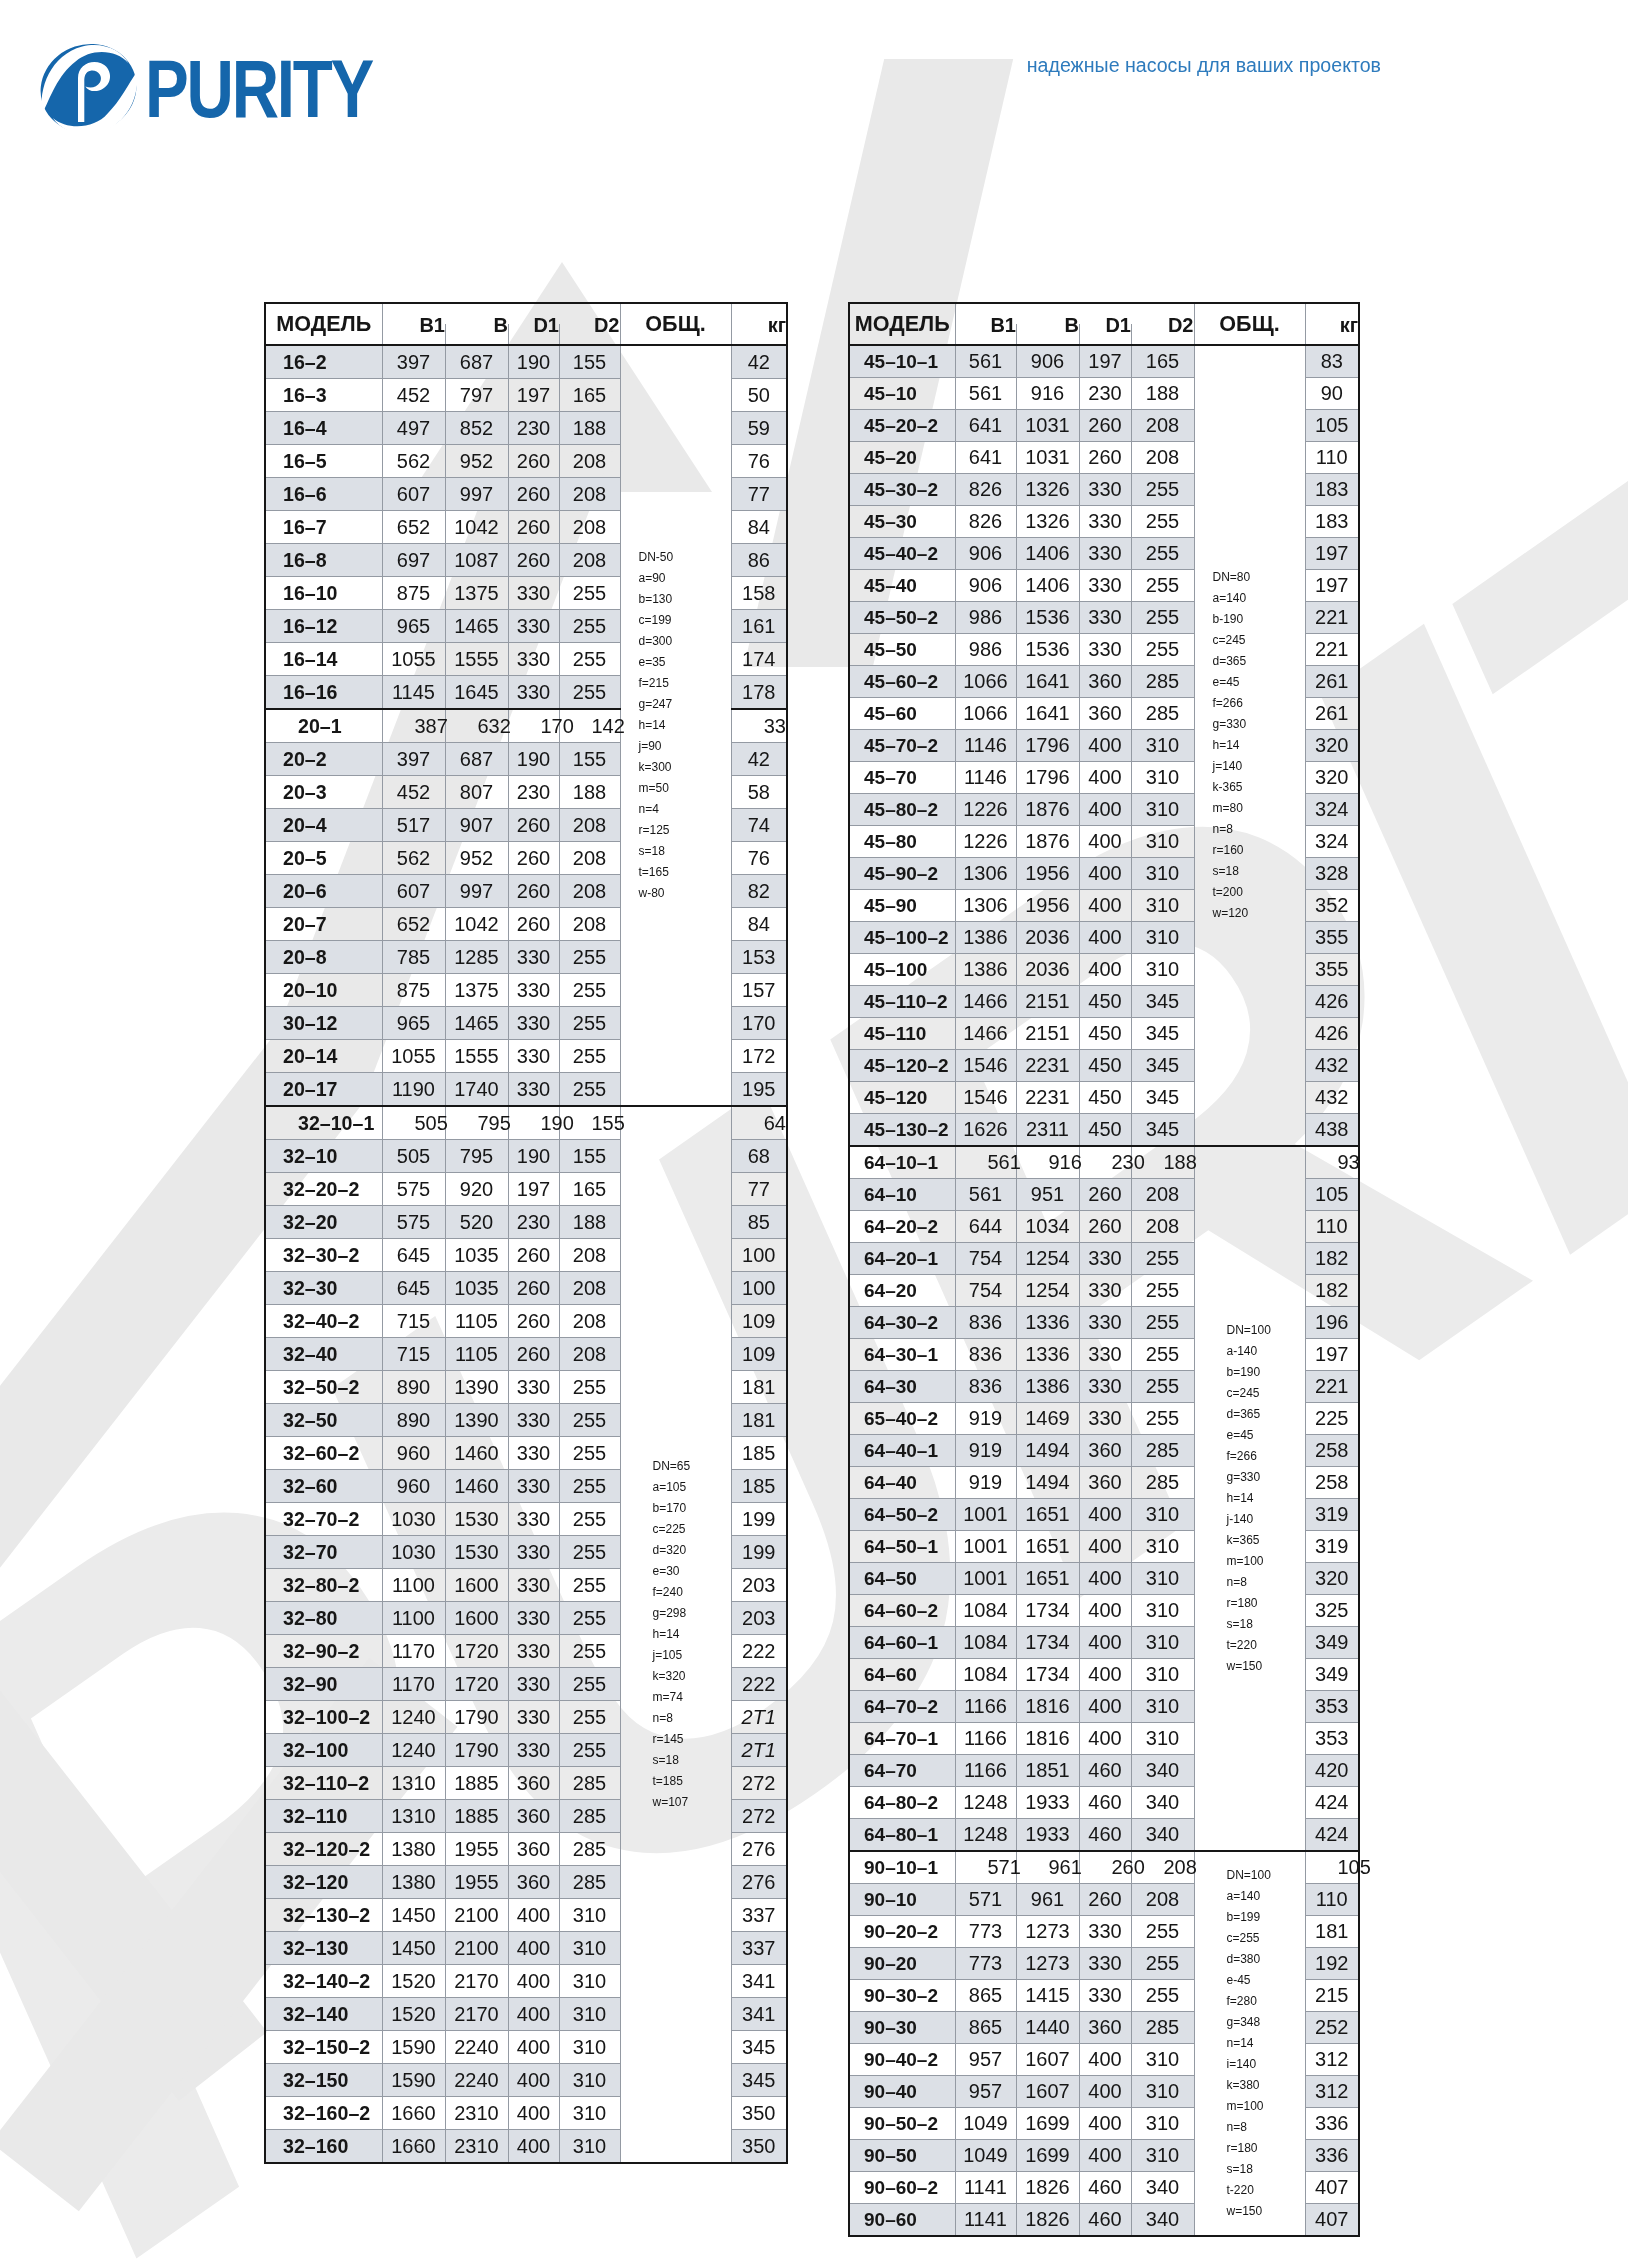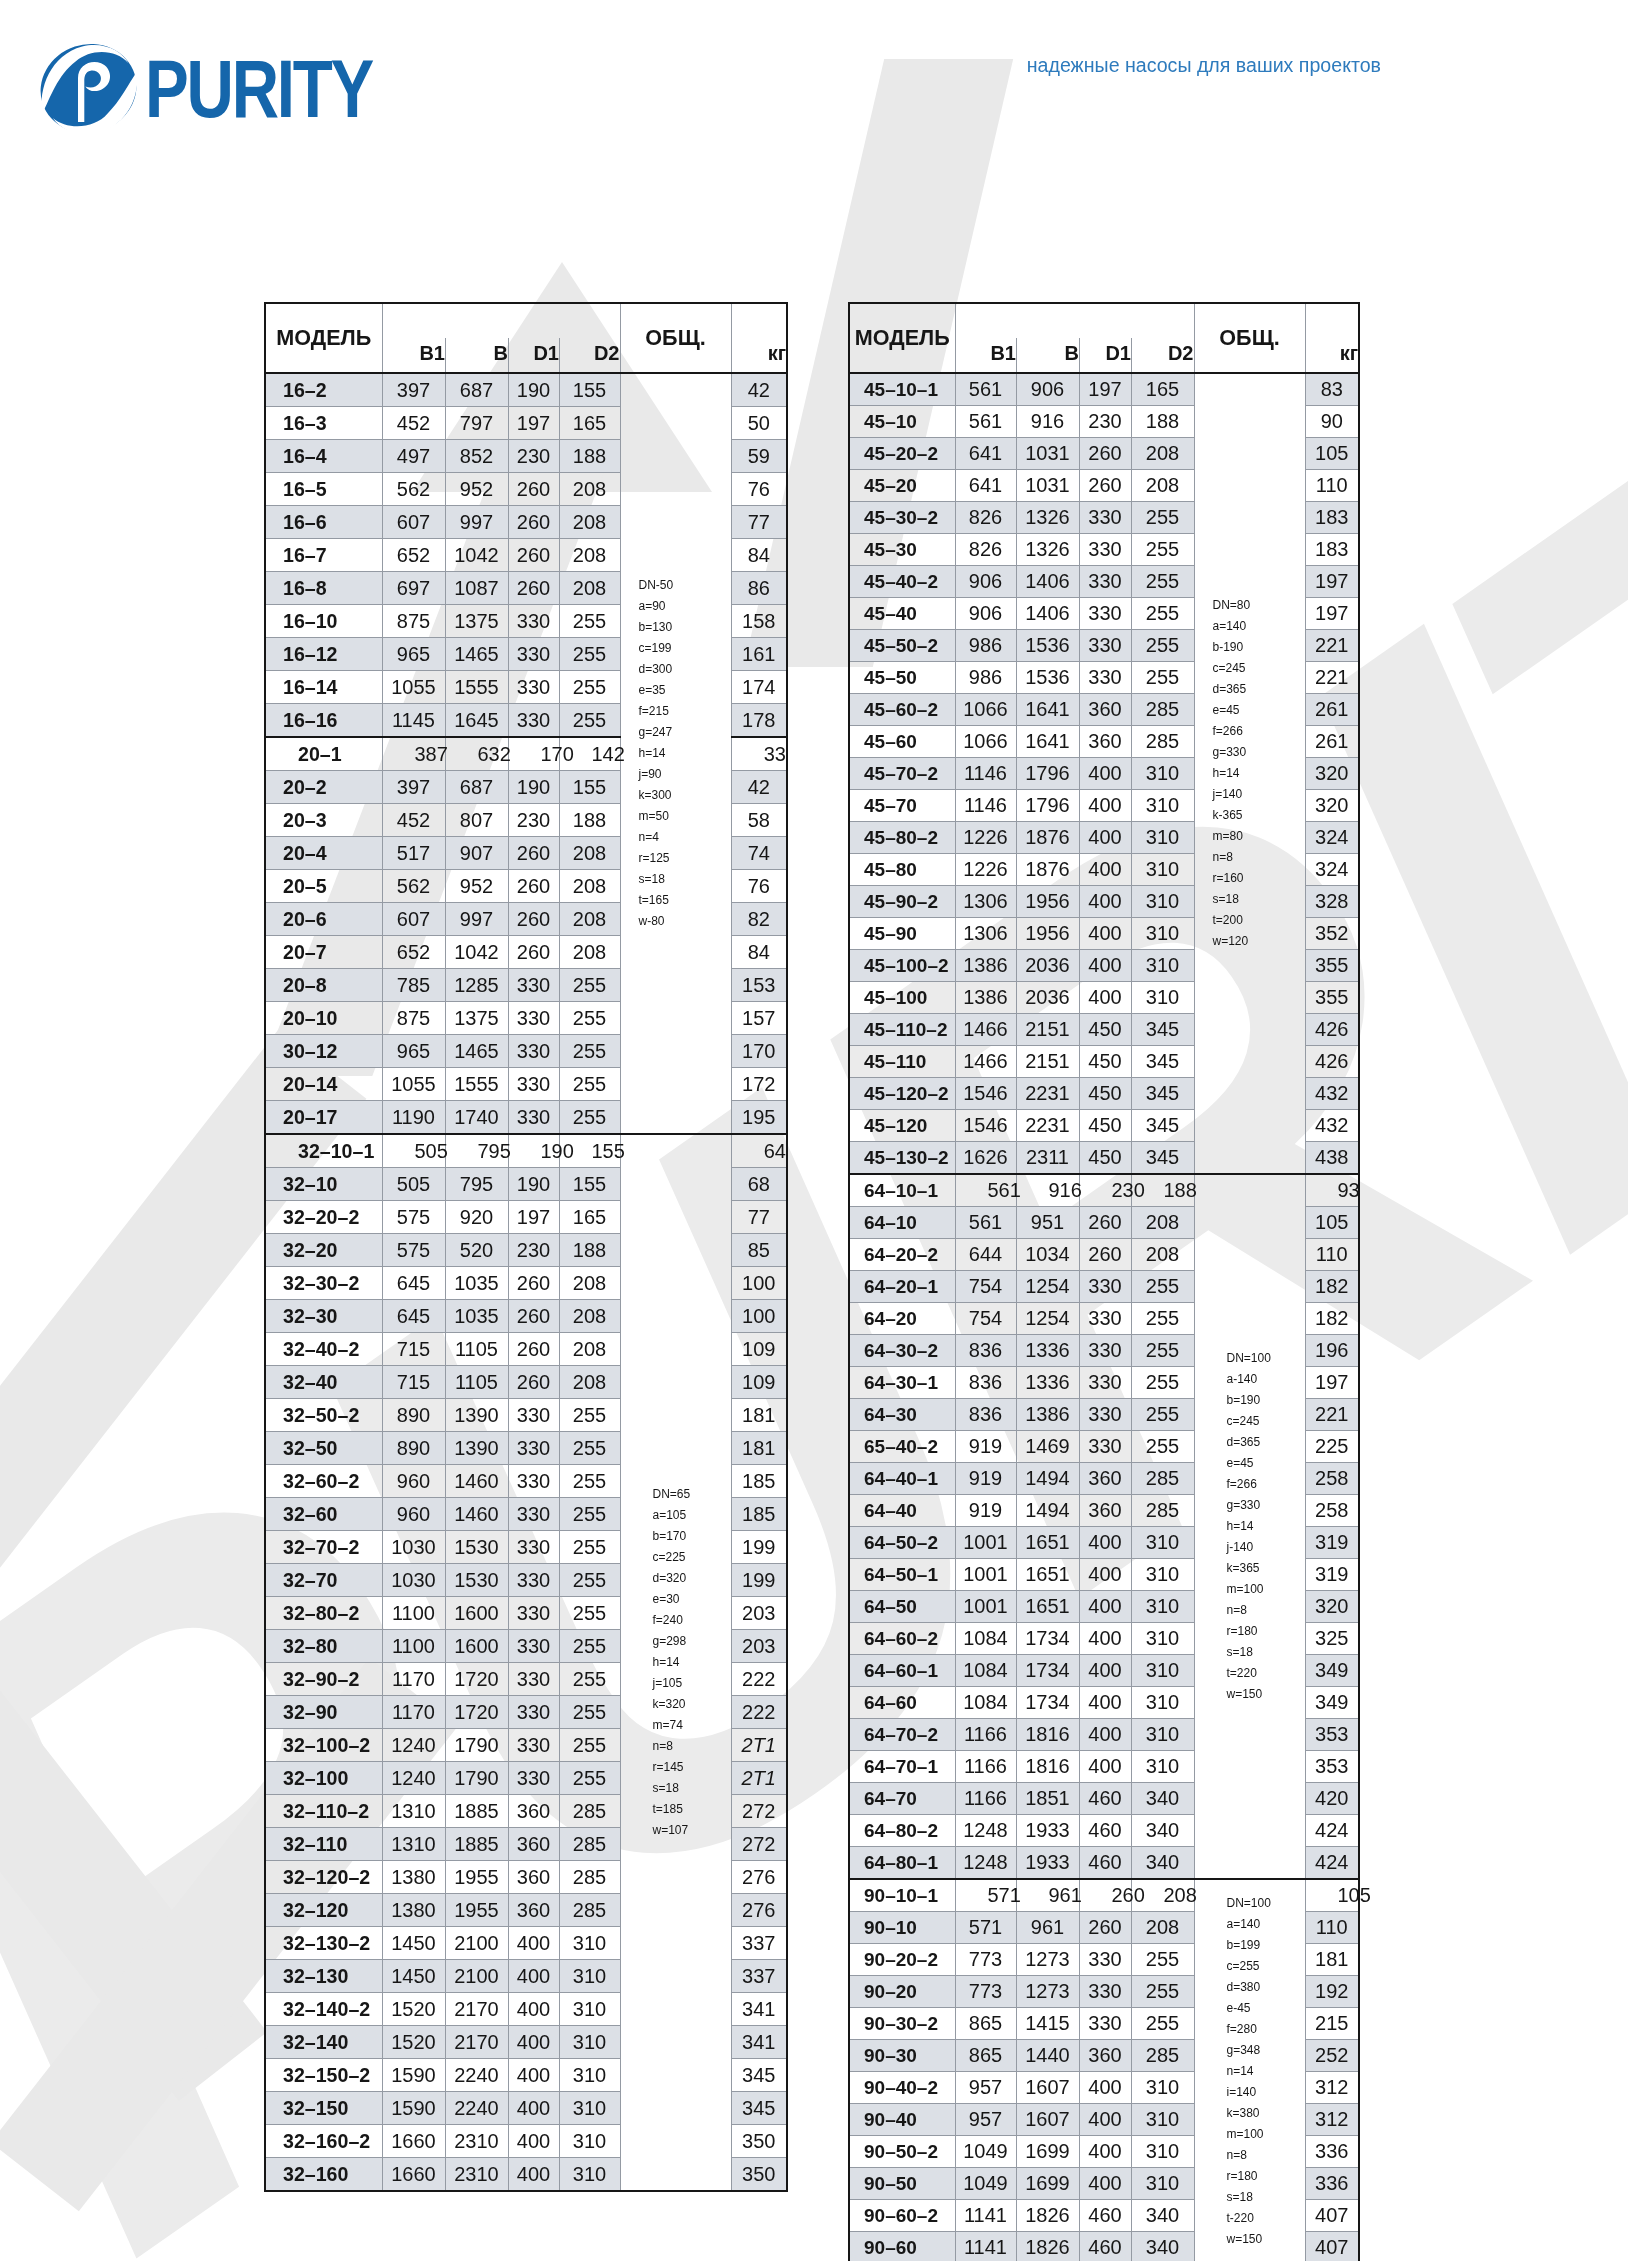--- a/index.html
+++ b/index.html
@@ -28,21 +28,21 @@
     position:absolute;top:54px;right:248px;z-index:3;white-space:nowrap;
     font-size:19.6px;color:#2e7bbd;
   }
   
   table.spec-table{
     position:absolute;top:302px;z-index:2;border-collapse:collapse;table-layout:fixed;
     border:2.8px solid #161616;background:transparent;
   }
   #table-left{left:264px;width:522px;}
   #table-right{left:848px;width:510px;}
-  thead tr{height:70px;}
+  thead tr{height:42px;}
   th{padding:0;font-weight:bold;color:#161616;border-bottom:2.8px solid #161616;background:transparent;}
   th.h-model{font-size:21.6px;vertical-align:middle;text-align:center;}
   th.h-b1,th.h-b,th.h-d1,th.h-d2,th.h-kg{
     font-size:20px;vertical-align:bottom;padding-bottom:7px;text-align:right;
   }
   th.h-b1,th.h-obsh,th.h-kg{border-left:0.7px solid #949aa3;}
   th.h-b,th.h-d1,th.h-d2{
     background-image:linear-gradient(#949aa3,#949aa3);
     background-repeat:no-repeat;background-size:1.4px 50%;background-position:left bottom;
   }

